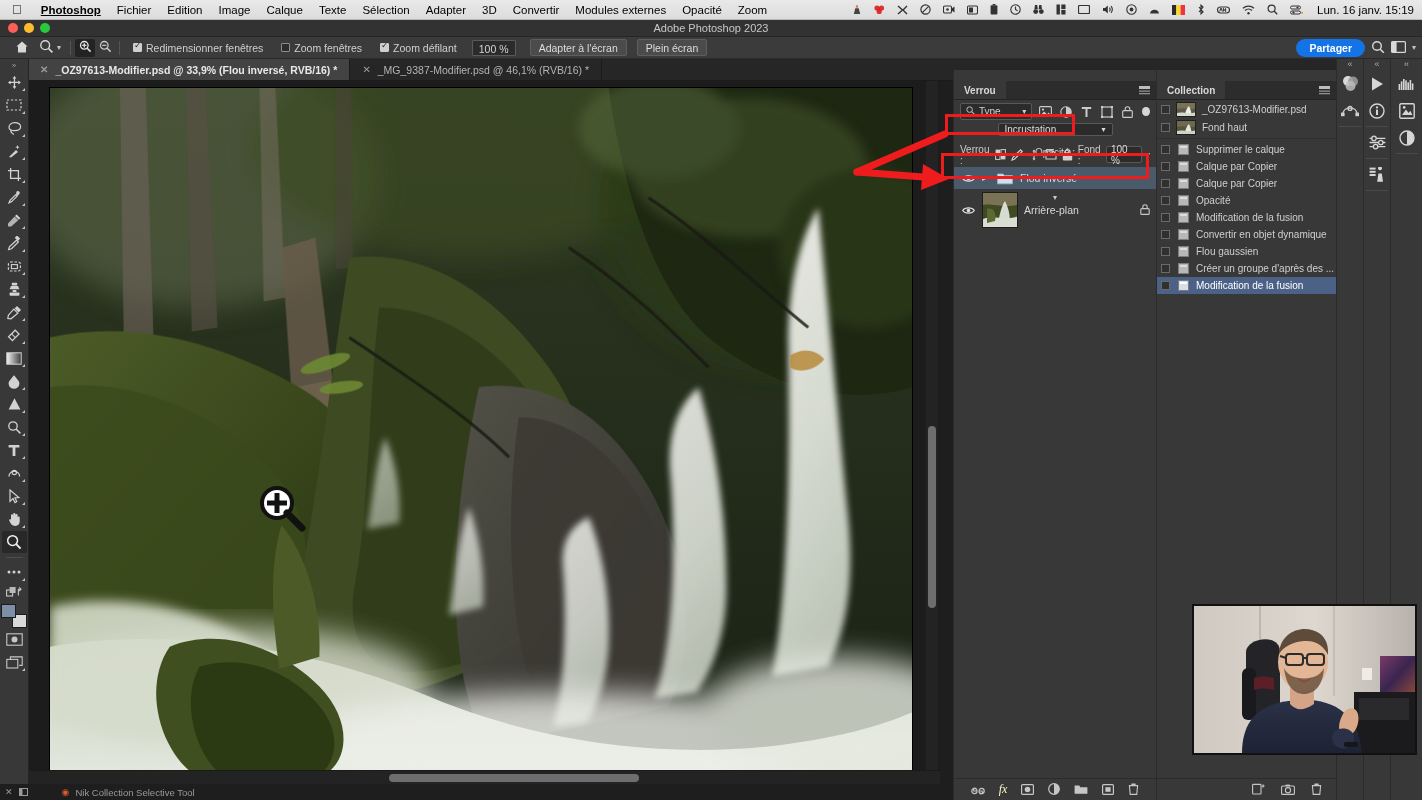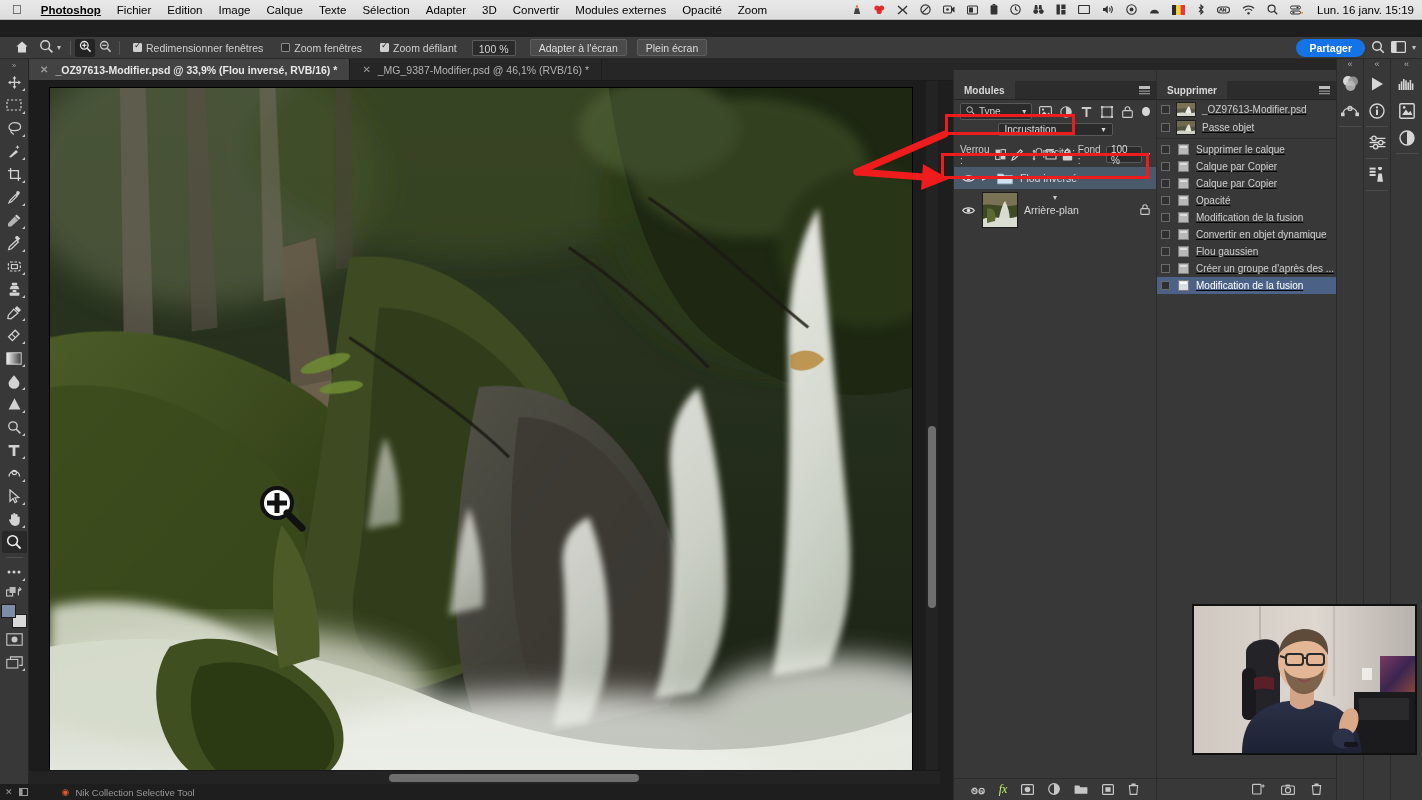--- a/index.html
+++ b/index.html
@@ -212,21 +212,21 @@
   .layername { flex: 1; }
   .locksm { color: #c8c8c8; font-size: 10px; }
 
   .lp-bottom {
     position: absolute; left: 0; right: 0; bottom: 0; height: 22px;
     background: #383838; border-top: 1px solid #2b2b2b;
     display: flex; align-items: center; justify-content: center; gap: 14px; color: #c6c6c6;
   }
 
   
-  .histlist { position: absolute; left:0; right:0; top: 30px; bottom: 22px; overflow: hidden; text-decoration: underline; }
+  .histlist { position: absolute; left:0; right:0; top: 30px; bottom: 22px; overflow: hidden; }
   .histrow {
     height: 17px; display: flex; align-items: center; gap: 6px; padding-left: 4px;
     font-size: 10px; color: #cfcfcf;
   }
   .histrow.sel { background: #4b6186; color: #fff; }
   .histrow .snapbox { width: 9px; height: 9px; border: 1px solid #6a6a6a; background: #303030; flex: none;}
   .histrow .hthumb { width: 20px; height: 15px; border: 1px solid #202020; background:#5a5c4c; flex:none; overflow:hidden; position:relative;}
   .histrow .hicon { width: 14px; height: 13px; flex: none; display:flex;align-items:center;justify-content:center; }
   .hist-sep { height: 1px; background: #2f2f2f; margin: 2px 0; }
   .hp-bottom {
@@ -392,20 +392,28 @@
             <circle cx="7.5" cy="2.5" r="1.1" fill="#333"></circle>
             <rect x="0.5" y="6" width="10" height="3" rx="1.5" fill="none" stroke="#333" stroke-width="1"></rect>
             <circle cx="3.5" cy="7.5" r="1.1" fill="#333"></circle>
             <circle cx="12.1" cy="7.8" r="1" fill="#e08a20"></circle>
           </svg>
       </div>
       <div class="clock">Lun. 16 janv.  15:19</div>
     </div>
   </div>
 
+  <div class="titlebar">
+    <div class="traffic">
+      <div class="tl r"></div>
+      <div class="tl y"></div>
+      <div class="tl g"></div>
+    </div>
+    <div class="apptitle">Adobe Photoshop 2023</div>
+  </div>
 
   <div class="optbar">
     <div class="grip"></div>
     <div class="ob-item">
       <span>
         <svg width="14" height="14" viewBox="0 0 14 14">
             <path d="M7 1.6 L12.6 6.6 H11 V12.4 H3 V6.6 H1.4 Z" fill="#d8d8d8"></path>
           </svg>
       </span>
     </div>
@@ -803,21 +811,21 @@
     </span>
     <span class="dot" style="margin-left:28px">◉</span>
     <span>Nik Collection Selective Tool</span>
   </div>
 
   <div class="rdock">
 
     <div class="panel-layers">
       <div class="dockgripsm"></div>
       <div class="paneltabs" style="margin-top:11px">
-        <div class="ptab">Modules</div>
+        <div class="ptab">Verrou</div>
         <div class="pmenu">
           <svg width="11" height="9" viewBox="0 0 11 9">
               <rect x="0" y="0" width="11" height="3" fill="#bcbcbc"></rect>
               <rect x="0" y="4.5" width="11" height="1.3" fill="#8f8f8f"></rect>
               <rect x="0" y="7" width="11" height="1.3" fill="#8f8f8f"></rect>
             </svg>
         </div>
       </div>
 
       <div class="lp-filter">
@@ -959,21 +967,21 @@
       </div>
 
       <div class="lp-bottom">
         <span>
           <svg width="14" height="8" viewBox="0 0 14 8">
               <path d="M5.4 4 H2.9 a2.4 2.4 0 0 1 0-2.6 h2.5 M8.6 4 h2.5 a2.4 2.4 0 0 1 0 2.6 H8.6" fill="none" stroke="#c6c6c6" stroke-width="1.2"></path>
               <circle cx="3.4" cy="4" r="2.6" fill="none" stroke="#c6c6c6" stroke-width="1.2"></circle>
               <circle cx="10.6" cy="4" r="2.6" fill="none" stroke="#c6c6c6" stroke-width="1.2"></circle>
             </svg>
         </span>
-        <span style="font-style:italic;font-family:'Liberation Serif',serif;font-size:12px;color:#bef264">fx</span>
+        <span style="font-style:italic;font-family:'Liberation Serif',serif;font-size:12px;color:#fef9c3">fx</span>
         <span>
           <svg width="13" height="11" viewBox="0 0 13 11">
               <rect x="0.6" y="0.6" width="11.8" height="9.8" rx="1" fill="none" stroke="#c6c6c6" stroke-width="1.2"></rect>
               <circle cx="6.5" cy="5.5" r="2.8" fill="#c6c6c6"></circle>
             </svg>
         </span>
         <span>
           <svg width="12" height="12" viewBox="0 0 12 12">
               <circle cx="6" cy="6" r="5.3" fill="none" stroke="#c6c6c6" stroke-width="1.2"></circle>
               <path d="M6 0.7 A5.3 5.3 0 0 1 6 11.3 Z" fill="#c6c6c6"></path>
@@ -995,21 +1003,21 @@
               <path d="M1.4 2.6 H9.6 L8.8 11.4 H2.2 Z" fill="none" stroke="#c6c6c6" stroke-width="1.1"></path>
               <rect x="3.4" y="0.5" width="4.2" height="1.6" fill="#c6c6c6"></rect>
             </svg>
         </span>
       </div>
     </div>
 
     <div class="panel-history">
       <div class="dockgripsm"></div>
       <div class="paneltabs" style="margin-top:11px">
-        <div class="ptab">Supprimer</div>
+        <div class="ptab">Collection</div>
         <div class="pmenu">
           <svg width="11" height="9" viewBox="0 0 11 9">
               <rect x="0" y="0" width="11" height="3" fill="#bcbcbc"></rect>
               <rect x="0" y="4.5" width="11" height="1.3" fill="#8f8f8f"></rect>
               <rect x="0" y="7" width="11" height="1.3" fill="#8f8f8f"></rect>
             </svg>
         </div>
       </div>
 
       <div class="histlist">
@@ -1029,21 +1037,21 @@
         <div class="histrow" style="height:18px">
           <span class="snapbox"></span>
           <span class="hthumb">
             <svg width="20" height="15" viewBox="0 0 20 15" preserveAspectRatio="none">
                 <rect width="20" height="15" fill="#55543f"></rect>
                 <path d="M0 0 H20 V5 C14 7 8 4 0 6 Z" fill="#6f6a4e"></path>
                 <path d="M12 3 C14 7 15 11 14 15 L7 15 C8 9 10 5 12 3 Z" fill="#e6e8e2"></path>
                 <path d="M0 10 C6 8 12 12 20 9 V15 H0 Z" fill="#cfd3c6"></path>
               </svg>
           </span>
-          <span>Passe objet</span>
+          <span>Fond haut</span>
         </div>
 
         <div class="hist-sep"></div>
 
         <div class="histrow">
           <span class="snapbox"></span>
           <span class="hicon">
             <svg width="11" height="11" viewBox="0 0 11 11">
                 <rect x="0.5" y="0.5" width="10" height="10" fill="#b8b8b8" stroke="#7d7d7d"></rect>
                 <rect x="2" y="2" width="7" height="2" fill="#dcdcdc"></rect>

